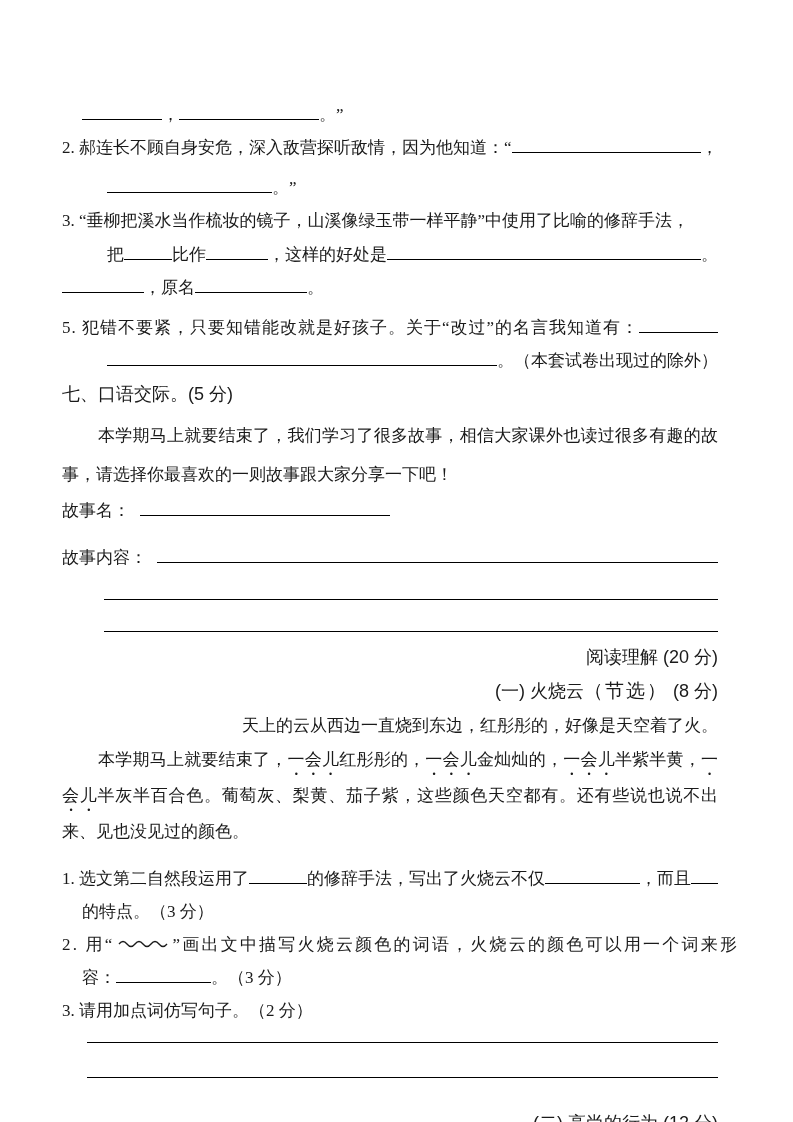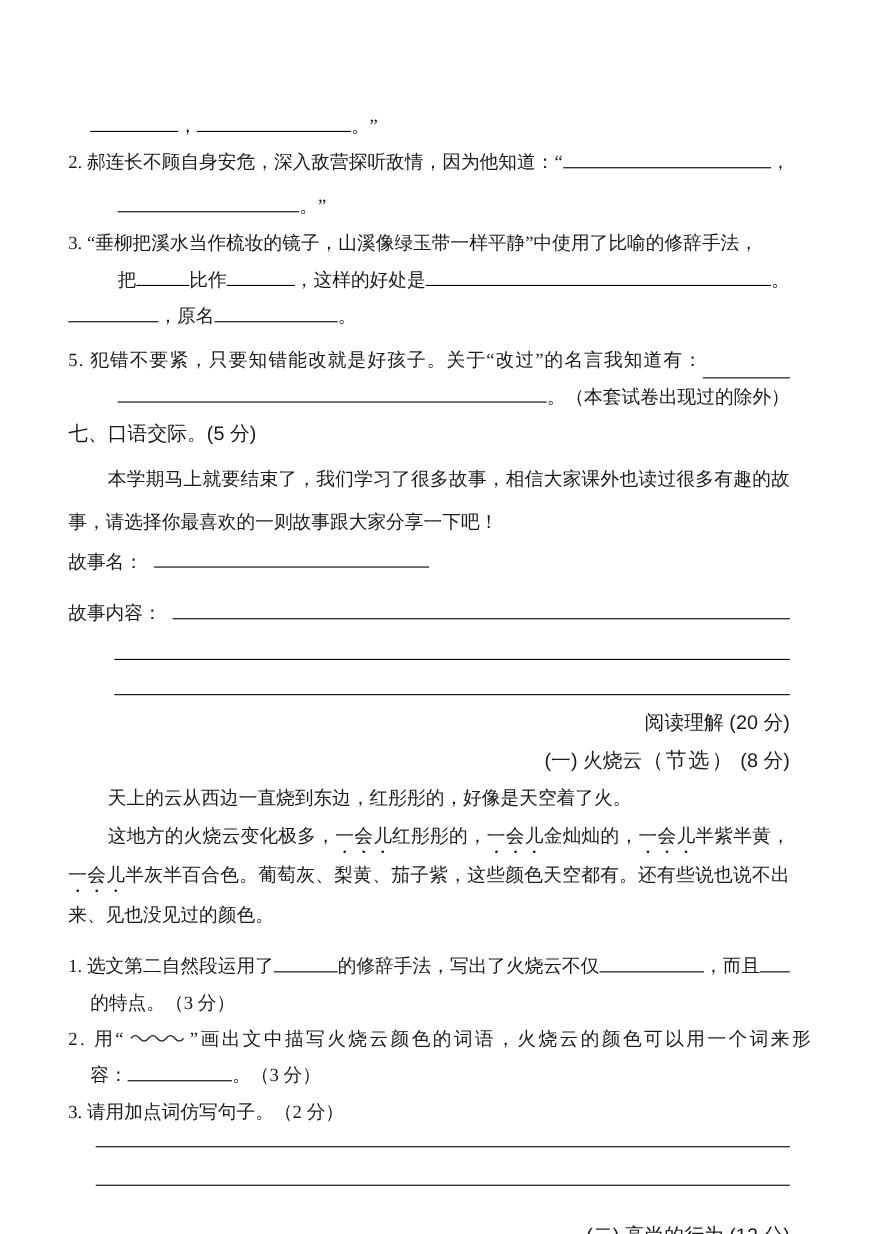--- a/index.html
+++ b/index.html
@@ -16,29 +16,29 @@
   .w48{width:48px}.w58{width:58px}.w62{width:62px}.w80{width:80px}.w82{width:82px}
   .w95{width:95px}.w112{width:112px}.w140{width:140px}.w165{width:165px}.w250{width:250px}
   .indent20{padding-left:20px}.indent45{padding-left:45px}
   .blrow { height:26px; display:flex; align-items:flex-end; }
   .heading { font-family:"Liberation Sans","DejaVu Sans",sans-serif; font-size:18px; line-height:34px; }
   .center { text-align:right; display:block; white-space:normal; }
   .para {
     text-align:justify; text-indent:36px; line-height:39px; margin-top:5px;
   }
   .passage { font-family:"Liberation Sans","DejaVu Sans",sans-serif; line-height:33px; text-align:justify; }
-  .passage.p1 { line-height:34px; text-align:left; }
+  .passage.p1 { line-height:34px; text-align:right; }
   .emdot {
     -webkit-text-emphasis:filled dot #1a1a1a;
     -webkit-text-emphasis-position:under;
     text-emphasis:filled dot #1a1a1a;
     text-emphasis-position:under left;
   }
   .note { font-size:19px; font-family:Liberation Mono, monospace; letter-spacing:2px; }
-  .ls1 { letter-spacing:1px;align-items:flex-end; }
+  .ls1 { letter-spacing:1px; }
   .ls2 { letter-spacing:2.2px; }
   .wavy { flex:0 0 auto; margin:0 3px; position:relative; top:-2px; }
   .mt14{}.mt7{margin-top:7px}.mt1{margin-top:1px}.mt2{margin-top:14px}.mt6{margin-top:6px}.mt8{margin-top:8px}.mt9{margin-top:9px}
   .mt12{margin-top:28px}.mtm10{margin-top:-10px}
   .ml25{margin-left:25px}.ml42{margin-left:42px}
 </style>
 </head>
 <body>
 
 <div class="page">
@@ -110,21 +110,21 @@
       </div>
 
     <div class="row heading center mt8">
       <span>阅读理解 (20 分)</span>
     </div>
     <div class="row heading center">
       <span>(一) 火烧云</span><span class="note">（节选）</span> <span>(8 分)</span>
     </div>
 
     <p class="passage p1" style="text-indent:36px">天上的云从西边一直烧到东边，红彤彤的，好像是天空着了火。</p>
-    <p class="passage" style="text-indent:36px"><span>这地方的火烧云变化极多，</span><span class="emdot">一会儿</span><span>红彤彤的，</span><span class="emdot">一会儿</span><span>金灿灿的，</span><span class="emdot">一会儿</span><span>半紫半黄，</span><span class="emdot">一会儿</span><span>半灰半百合色。葡萄灰、梨黄、茄子紫，这些颜色天空都有。还有些说也说不出来、见也没见过的颜色。</span></p>
+    <p class="passage" style="text-indent:36px"><span>本学期马上就要结束了，</span><span class="emdot">一会儿</span><span>红彤彤的，</span><span class="emdot">一会儿</span><span>金灿灿的，</span><span class="emdot">一会儿</span><span>半紫半黄，</span><span class="emdot">一会儿</span><span>半灰半百合色。葡萄灰、梨黄、茄子紫，这些颜色天空都有。还有些说也说不出来、见也没见过的颜色。</span></p>
 
     <div class="row mt2">
       <span>1. 选文第二自然段运用了</span>
         <span class="bl w58"></span>
         <span>的修辞手法，写出了火烧云不仅</span>
         <span class="bl w95"></span>
         <span>，而且</span>
         <span class="bl fill"></span>
     </div>
     <div class="row indent20">

